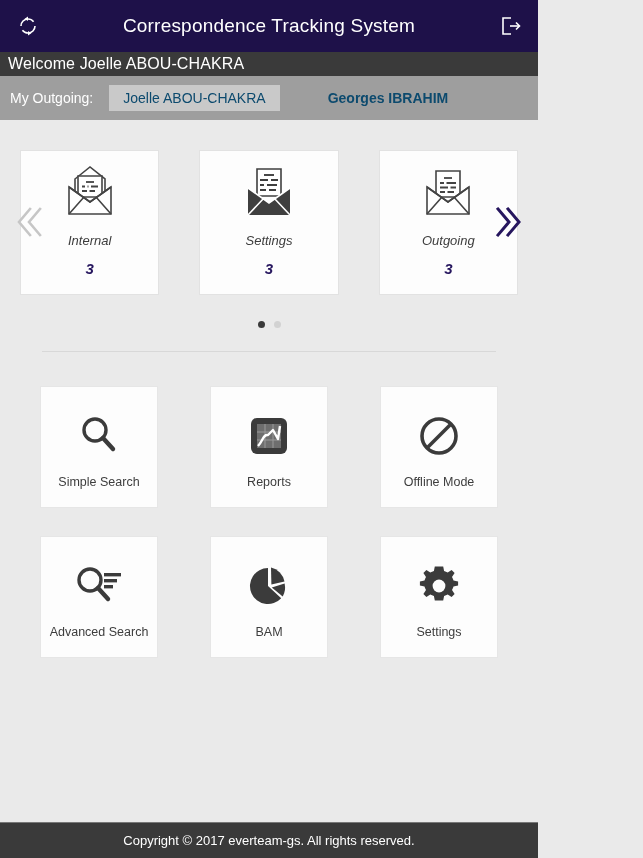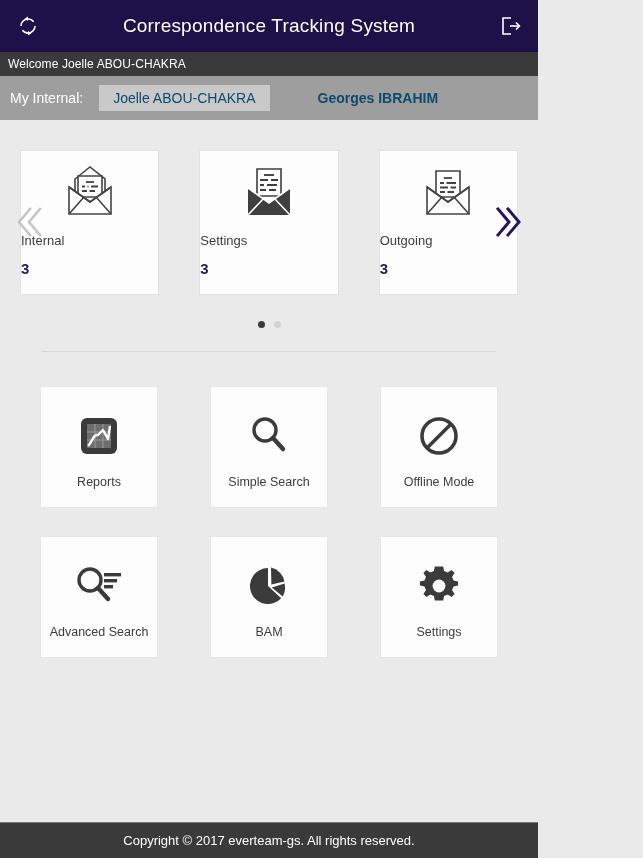--- a/index.html
+++ b/index.html
@@ -53,21 +53,21 @@
   .welcome-bar {
     height: 24px;
     flex: 0 0 24px;
     background: #3a3a3a;
     display: flex;
     align-items: center;
     padding-left: 8px;
   }
   .welcome-text {
     color: #ffffff;
-    font-size: 12px;
+    font-size: 16px;
     letter-spacing: 0.1px;
     white-space: nowrap;
   }
 
   
   .delegates-bar {
     height: 44px;
     flex: 0 0 44px;
     background: #9e9e9e;
     display: flex;
@@ -127,21 +127,23 @@
   .chev.right { right: 4px; }
 
   .stat-card {
     width: 145px;
     height: 145px;
     background: #fdfdfd;
     border: 1px solid #e2e2e2;
     margin: 0 20px;
     display: flex;
     flex-direction: column;
-    cursor: pointer;
+    align-items: center;
+    cursor: pointer;
+    font-style: italic;
   }
   .stat-icon {
     height: 76px;
     display: flex;
     align-items: center;
     justify-content: center;
     padding-top: 6px;
   }
   .stat-label {
     font-size: 13px;
@@ -254,21 +256,21 @@
         <path d="M18 8.5 L21.5 12 L18 15.5"></path>
       </svg>
     </div>
   </div>
 
   <div class="welcome-bar">
     <span class="welcome-text">Welcome Joelle ABOU-CHAKRA</span>
   </div>
 
   <div class="delegates-bar">
-    <span class="delegates-label">My Internal:</span>
+    <span class="delegates-label">My Outgoing:</span>
     <span class="delegate-chip active">Joelle ABOU-CHAKRA</span>
     <span class="delegate-chip plain">Georges IBRAHIM</span>
   </div>
 
   <div class="content">
 
     <div class="carousel">
 
       <div class="chev left">
         <svg width="40" height="44" viewBox="0 0 40 44" fill="none" stroke="#c6c6c6" stroke-width="2.6" stroke-linecap="square">
@@ -342,38 +344,38 @@
     </div>
 
     <div class="divider"></div>
 
     <div class="grid">
 
       <div class="grid-row">
 
         <div class="tile">
           <div class="tile-icon">
+            <svg width="46" height="46" viewBox="0 0 46 46" fill="none" stroke="#3b3b3b">
+              <circle cx="19" cy="17" r="11" stroke-width="3.4"></circle>
+              <path d="M27 25 L37 36" stroke-width="4.4" stroke-linecap="round"></path>
+            </svg>
+          </div>
+          <div class="tile-label">Simple Search</div>
+        </div>
+
+        <div class="tile">
+          <div class="tile-icon">
             <svg width="44" height="44" viewBox="0 0 44 44" fill="none">
               <rect x="4" y="4" width="36" height="36" rx="6" fill="#3b3b3b"></rect>
               <rect x="10" y="10" width="24" height="24" fill="#6e6e6e"></rect>
               <path d="M10 18 H34 M10 26 H34 M18 10 V34 M26 10 V34" stroke="#9a9a9a" stroke-width="1"></path>
               <path d="M11 32 C16 27 16 20 21 21 L26 16 L31 25 L33 12" stroke="#ffffff" stroke-width="2.4" fill="none" stroke-linejoin="round"></path>
             </svg>
           </div>
           <div class="tile-label">Reports</div>
-        </div>
-
-        <div class="tile">
-          <div class="tile-icon">
-            <svg width="46" height="46" viewBox="0 0 46 46" fill="none" stroke="#3b3b3b">
-              <circle cx="19" cy="17" r="11" stroke-width="3.4"></circle>
-              <path d="M27 25 L37 36" stroke-width="4.4" stroke-linecap="round"></path>
-            </svg>
-          </div>
-          <div class="tile-label">Simple Search</div>
         </div>
 
         <div class="tile">
           <div class="tile-icon">
             <svg width="46" height="46" viewBox="0 0 46 46" fill="none" stroke="#3b3b3b" stroke-width="3.6">
               <circle cx="23" cy="23" r="17"></circle>
               <path d="M11.5 34.5 L34.5 11.5"></path>
             </svg>
           </div>
           <div class="tile-label">Offline Mode</div>

